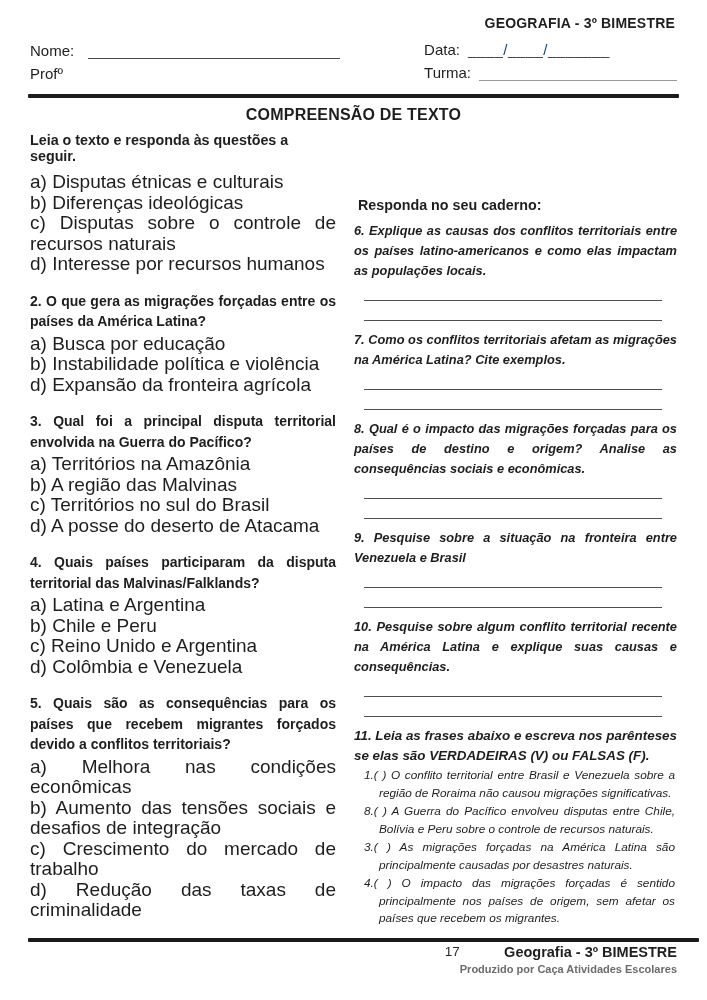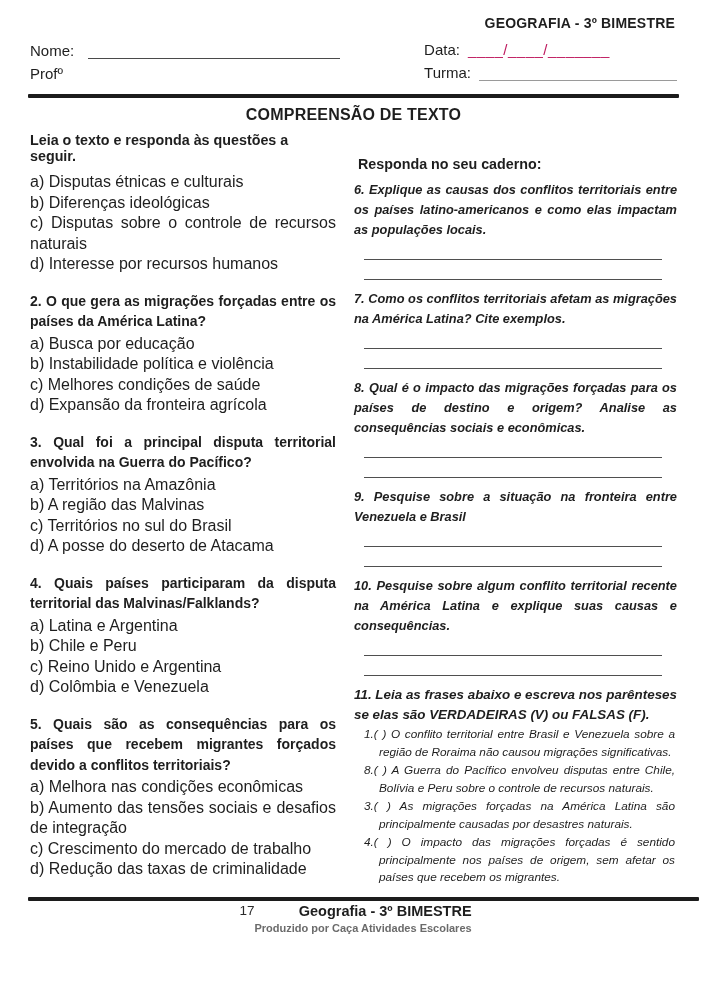--- a/index.html
+++ b/index.html
@@ -17,21 +17,21 @@
     display: flex; justify-content: space-between;
     padding: 10px 30px 0 30px; font-size: 15px;
   }
   .hf-left { width: 400px; }
   .field-row { display: flex; align-items: flex-end; margin-bottom: 6px; }
   .nome-line {
     display: inline-block; width: 252px; height: 17px;
     border-bottom: 1.5px solid #4a4a4a; margin-left: 14px;
   }
   .hf-right { flex: 1; }
-  .blanks { color: #be185d; letter-spacing: .5px; margin-left: 8px; }
+  .blanks { color: #0c4a6e; letter-spacing: .5px; margin-left: 8px; }
   .turma-line {
     display: inline-block; width: 198px; height: 15px;
     border-bottom: 1px solid #9a9a9a; margin-left: 8px;
   }
   .rule { height: 4px; background: #1c1c1c; margin: 6px 28px 0 28px; border-radius: 1px; }
   
   .page-title {
     text-align: center; font-size: 16px; font-weight: bold;
     margin: 8px 0 6px 0; letter-spacing: .2px;
   }
@@ -40,38 +40,38 @@
   .col-left { width: 306px; flex: none; }
   .col-right { flex: 1; min-width: 0; }
   .col-heading { font-weight: bold; font-size: 14.3px; margin: 2px 0 8px 0; }
   .col-right .col-heading { padding-left: 4px; }
 
   .qblock-l { margin-bottom: 16px; }
   .q {
     font-weight: bold; font-size: 14px; line-height: 20.5px;
     text-align: justify; margin: 0 0 2px 0;
   }
-  .opt { font-size: 16px; line-height: 20.5px; text-align: justify; margin: 0; }
+  .opt { font-size: 19px; line-height: 20.5px; text-align: justify; margin: 0; }
 
   .qblock-r { margin-bottom: 9px; font-style: italic; }
   .qr {
     font-weight: bold; font-size: 12.8px; line-height: 20px;
     text-align: justify; margin: 0;
   }
   .answer-lines { margin: 0 12px 0 10px; }
   .answer-line { height: 19px; border-bottom: 1.2px solid #4f4f4f; width: 298px; }
 
   .q11-text { font-size: 13.4px; }
   .tf {
     font-size: 11.8px; line-height: 17.5px; text-align: justify;
     margin: 1px 2px 1px 10px; padding-left: 15px; text-indent: -15px;
   }
   
   .footer-rule { height: 4px; background: #1c1c1c; margin: 1px 8px 0 28px; border-radius: 1px; }
-  .footer { display: flex; justify-content: center; padding: 2px 30px 0 34px; }
+  .footer { display: flex; justify-content: flex-end; padding: 2px 30px 0 34px; }
   .page-num { font-size: 13.5px; color: #2a2a2a; }
   .footer-right { text-align: right; }
   .footer-course { font-weight: bold; font-size: 14.5px; }
   .footer-credit { font-weight: bold; font-size: 11px; color: #6b6b6b; margin-top: 3px; }
 </style>
 </head>
 <body>
 
 <div class="page">
 
@@ -112,21 +112,20 @@
         <p class="opt">a) Disputas étnicas e culturais</p>
         <p class="opt">b) Diferenças ideológicas</p>
         <p class="opt">c) Disputas sobre o controle de recursos naturais</p>
         <p class="opt">d) Interesse por recursos humanos</p>
       </div>
 
       <div class="qblock-l">
         <p class="q">2. O que gera as migrações forçadas entre os países da América Latina?</p>
         <p class="opt">a) Busca por educação</p>
         <p class="opt">b) Instabilidade política e violência</p>
-        <p class="opt">c) Melhores condições de saúde</p>
         <p class="opt">d) Expansão da fronteira agrícola</p>
       </div>
 
       <div class="qblock-l">
         <p class="q">3. Qual foi a principal disputa territorial envolvida na Guerra do Pacífico?</p>
         <p class="opt">a) Territórios na Amazônia</p>
         <p class="opt">b) A região das Malvinas</p>
         <p class="opt">c) Territórios no sul do Brasil</p>
         <p class="opt">d) A posse do deserto de Atacama</p>
       </div>

